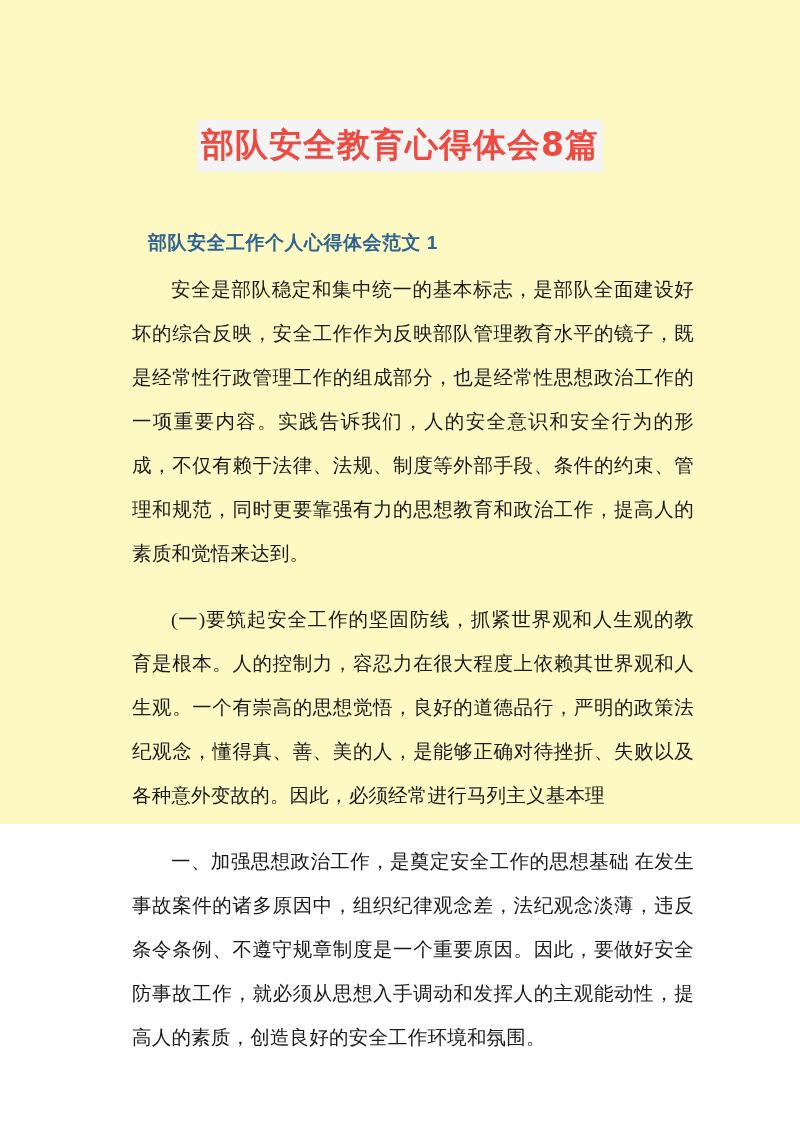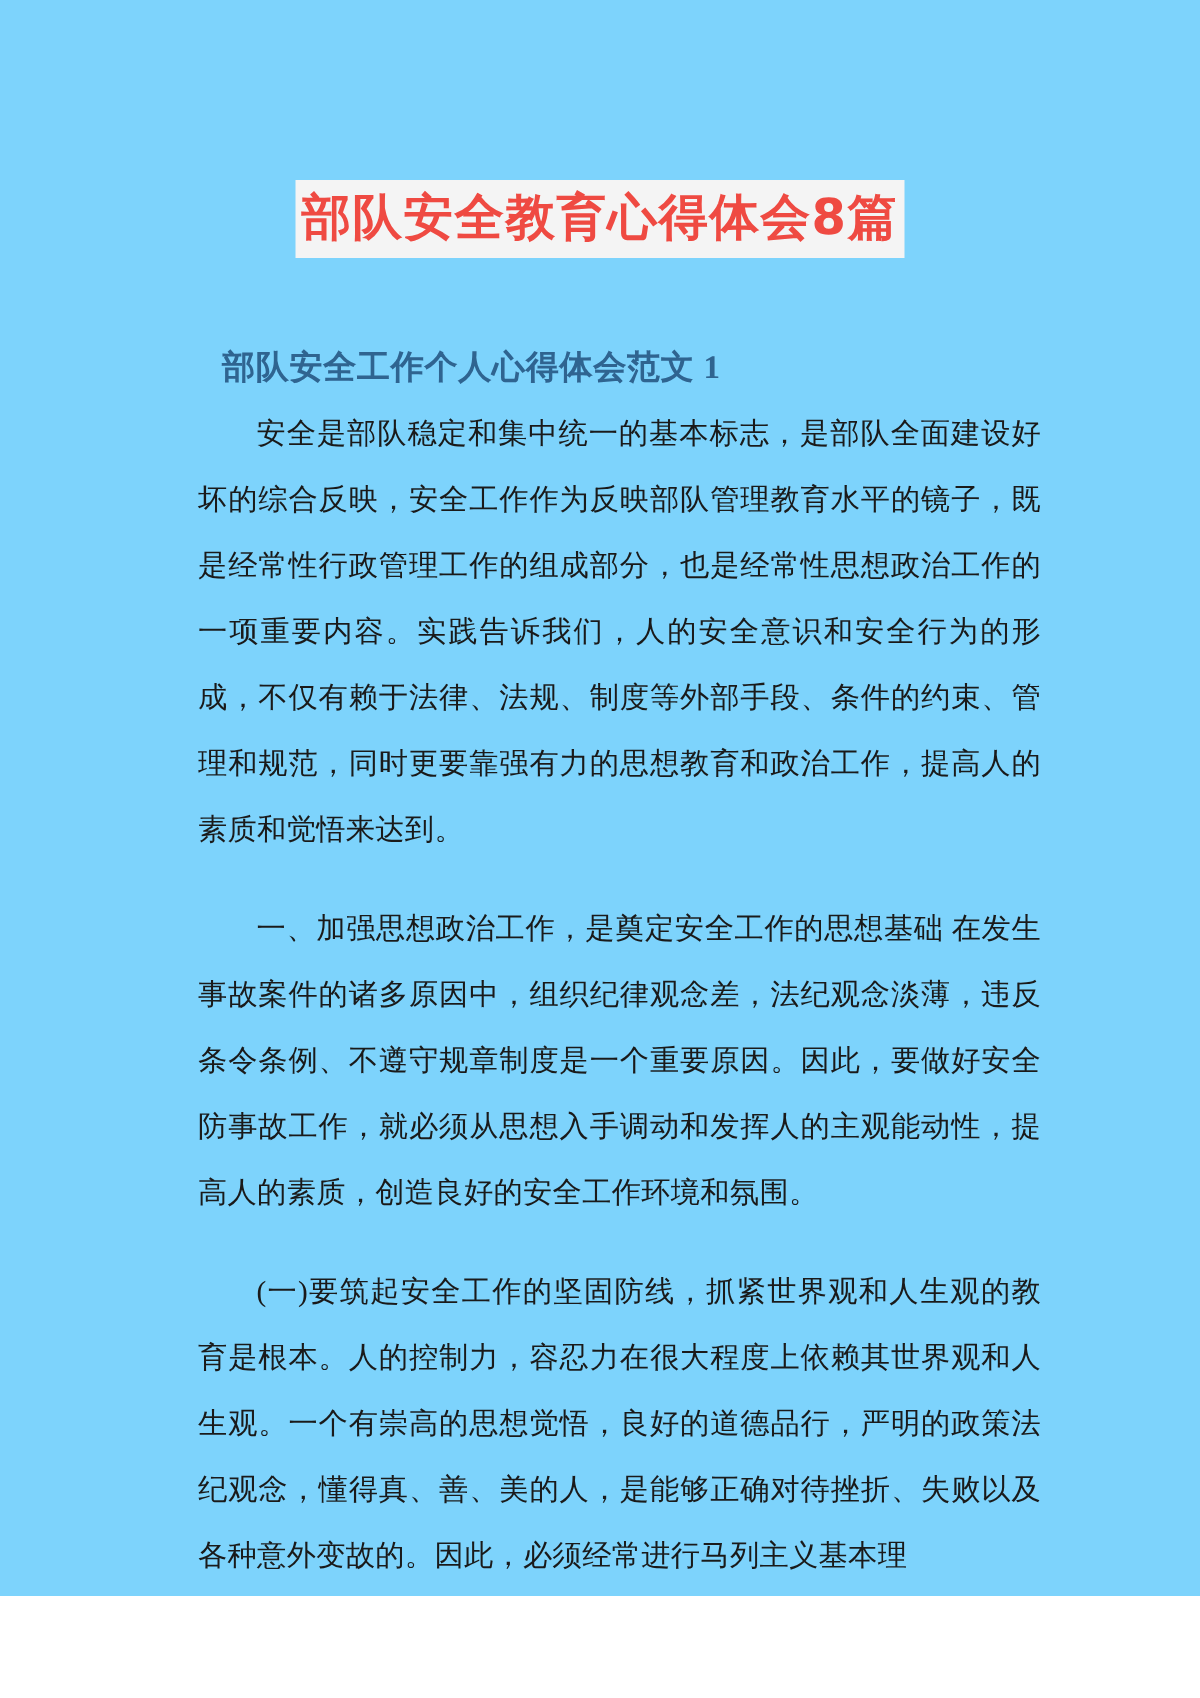--- a/index.html
+++ b/index.html
@@ -12,22 +12,22 @@
     width: 800px;
     height: 1132px;
     overflow: hidden;
     font-family: "Liberation Serif", "DejaVu Serif", serif;
     -webkit-font-smoothing: antialiased;
   }
 
   .page {
     position: relative;
     width: 800px;
-    height: 1064px;
-    background: #7dd3fc;
+    height: 824px;
+    background: #fef9c3;
     box-sizing: border-box;
   }
 
   
   .doc-title-wrap {
     position: absolute;
     left: 0;
     top: 98px;
     width: 800px;
     text-align: center;
@@ -49,23 +49,23 @@
   
   .section-heading-wrap {
     position: absolute;
     left: 120px;
     top: 212px;
     width: 560px;
   }
 
   .section-heading {
     display: inline-block;
-    font-family: Liberation Serif, serif;
+    font-family: Liberation Sans, sans-serif;
     font-weight: bold;
-    font-size: 22px;
+    font-size: 19px;
     line-height: 30px;
     letter-spacing: 0.5px;
     color: #2f6490;
     margin-left: 28px;
     white-space: nowrap;
   }
 
   
   .body-block {
     position: absolute;
@@ -99,17 +99,17 @@
   <div class="doc-title-wrap">
     <h1 class="doc-title">部队安全教育心得体会8篇</h1>
   </div>
 
   <div class="section-heading-wrap">
     <h2 class="section-heading">部队安全工作个人心得体会范文 1</h2>
   </div>
 
   <div class="body-block">
     <p class="para">安全是部队稳定和集中统一的基本标志，是部队全面建设好坏的综合反映，安全工作作为反映部队管理教育水平的镜子，既是经常性行政管理工作的组成部分，也是经常性思想政治工作的一项重要内容。实践告诉我们，人的安全意识和安全行为的形成，不仅有赖于法律、法规、制度等外部手段、条件的约束、管理和规范，同时更要靠强有力的思想教育和政治工作，提高人的素质和觉悟来达到。</p>
+    <p class="para">(一)要筑起安全工作的坚固防线，抓紧世界观和人生观的教育是根本。人的控制力，容忍力在很大程度上依赖其世界观和人生观。一个有崇高的思想觉悟，良好的道德品行，严明的政策法纪观念，懂得真、善、美的人，是能够正确对待挫折、失败以及各种意外变故的。因此，必须经常进行马列主义基本理</p>
     <p class="para">一、加强思想政治工作，是奠定安全工作的思想基础 在发生事故案件的诸多原因中，组织纪律观念差，法纪观念淡薄，违反条令条例、不遵守规章制度是一个重要原因。因此，要做好安全防事故工作，就必须从思想入手调动和发挥人的主观能动性，提高人的素质，创造良好的安全工作环境和氛围。</p>
-    <p class="para">(一)要筑起安全工作的坚固防线，抓紧世界观和人生观的教育是根本。人的控制力，容忍力在很大程度上依赖其世界观和人生观。一个有崇高的思想觉悟，良好的道德品行，严明的政策法纪观念，懂得真、善、美的人，是能够正确对待挫折、失败以及各种意外变故的。因此，必须经常进行马列主义基本理</p>
   </div>
 
 </div>
 
 </body></html>

